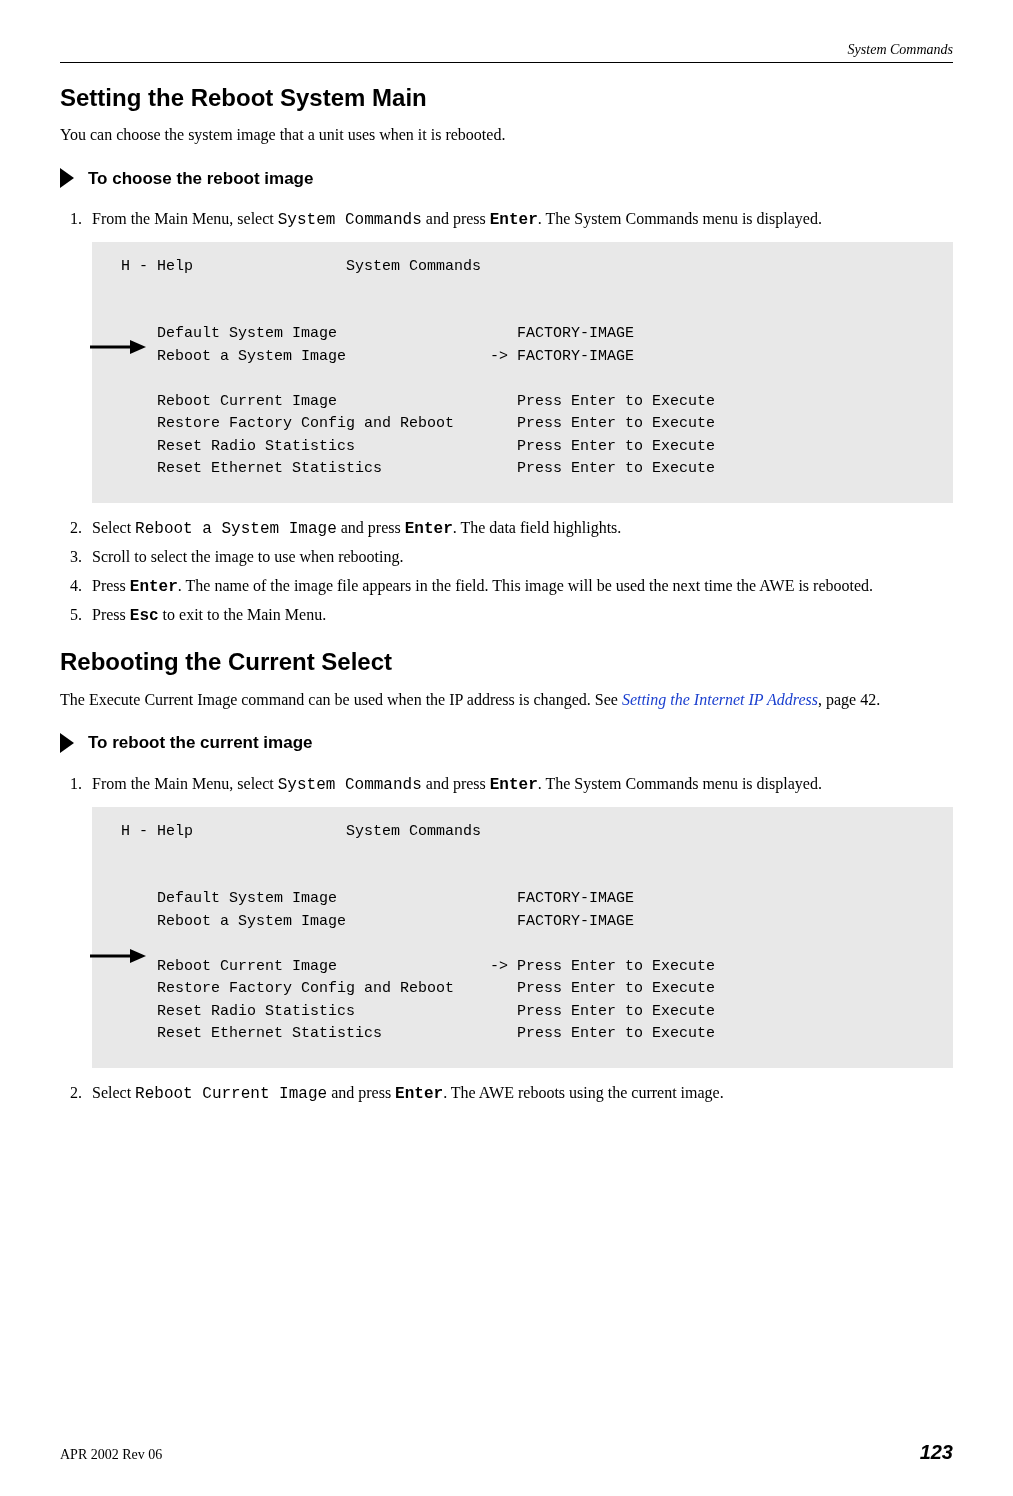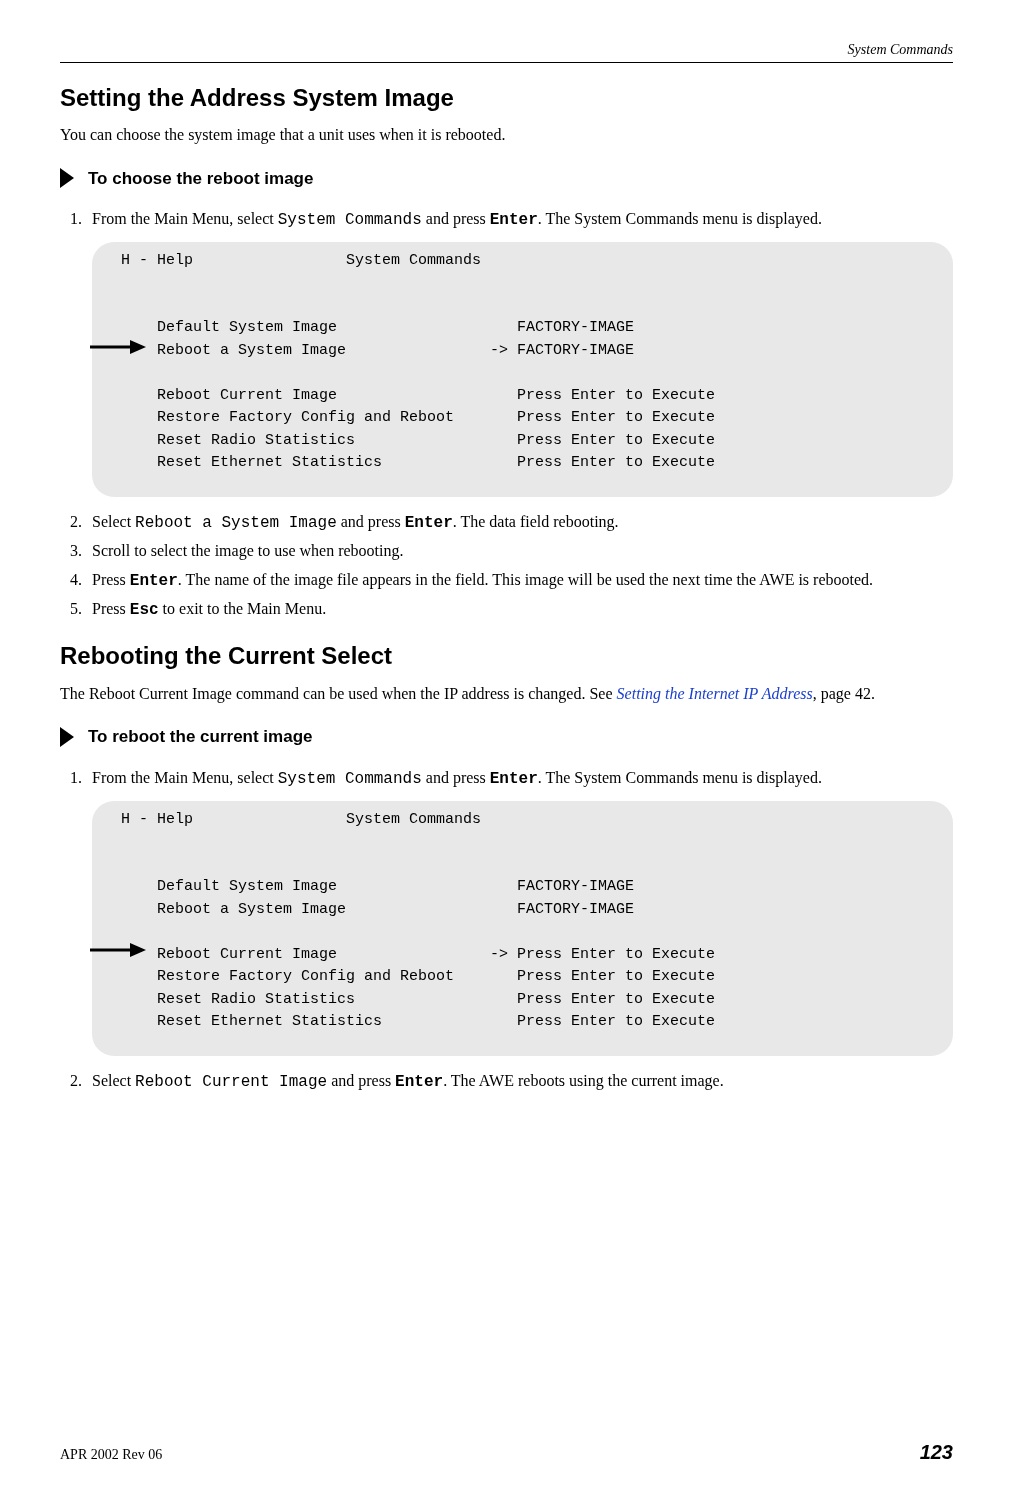--- a/index.html
+++ b/index.html
@@ -64,23 +64,22 @@
   }
   .code-block-wrapper {
     position: relative;
     margin: 10px 0 14px 0;
   }
   .code-block {
     background: #e8e8e8;
     font-family: 'Courier New', Courier, monospace;
     font-size: 15px;
     line-height: 1.5;
-    padding: 8px 20px 22px 20px;
+    padding: 14px 20px 22px 20px;
     white-space: pre;
-    border-radius: 22px;
   }
   .arrow-marker {
     position: absolute;
     left: -2px;
     width: 58px;
   }
   .link {
     color: #1a3fcf;
     font-style: italic;
   }
@@ -103,21 +102,21 @@
     font-style: italic;
     font-size: 20px;
   }
 </style>
 </head>
 <body>
 
 <div class="header-right">System Commands</div>
 <hr class="header-rule">
 
-<h2 class="section-title">Setting the Address System Image</h2>
+<h2 class="section-title">Setting the Reboot System Main</h2>
 <p class="intro-text">You can choose the system image that a unit uses when it is rebooted.</p>
 
 <div class="procedure-heading">
   <svg width="18" height="20" viewBox="0 0 18 20">
     <polygon points="0,0 0,20 14,10" fill="#000"></polygon>
   </svg>
   <span>To choose the reboot image</span>
 </div>
 
 <ol class="steps">
@@ -135,34 +134,34 @@
      Reboot a System Image                -&gt; FACTORY-IMAGE
 
      Reboot Current Image                    Press Enter to Execute
      Restore Factory Config and Reboot       Press Enter to Execute
      Reset Radio Statistics                  Press Enter to Execute
      Reset Ethernet Statistics               Press Enter to Execute
 </div>
     </div>
   </li>
   <li>
-    <span>Select </span><span class="mono">Reboot a System Image</span><span> and press </span><span class="bold">Enter</span><span>. The data field rebooting.</span>
+    <span>Select </span><span class="mono">Reboot a System Image</span><span> and press </span><span class="bold">Enter</span><span>. The data field highlights.</span>
   </li>
   <li>Scroll to select the image to use when rebooting.</li>
   <li>
     <span>Press </span><span class="bold">Enter</span><span>. The name of the image file appears in the field. This image will be used the next time the AWE is rebooted.</span>
   </li>
   <li>
     <span>Press </span><span class="bold">Esc</span><span> to exit to the Main Menu.</span>
   </li>
 </ol>
 
 <h2 class="section-title">Rebooting the Current Select</h2>
 <p class="intro-text">
-  <span>The Reboot Current Image command can be used when the IP address is changed. See </span><span class="link">Setting the Internet IP Address</span><span>, page 42.</span>
+  <span>The Execute Current Image command can be used when the IP address is changed. See </span><span class="link">Setting the Internet IP Address</span><span>, page 42.</span>
 </p>
 
 <div class="procedure-heading">
   <svg width="18" height="20" viewBox="0 0 18 20">
     <polygon points="0,0 0,20 14,10" fill="#000"></polygon>
   </svg>
   <span>To reboot the current image</span>
 </div>
 
 <ol class="steps">

